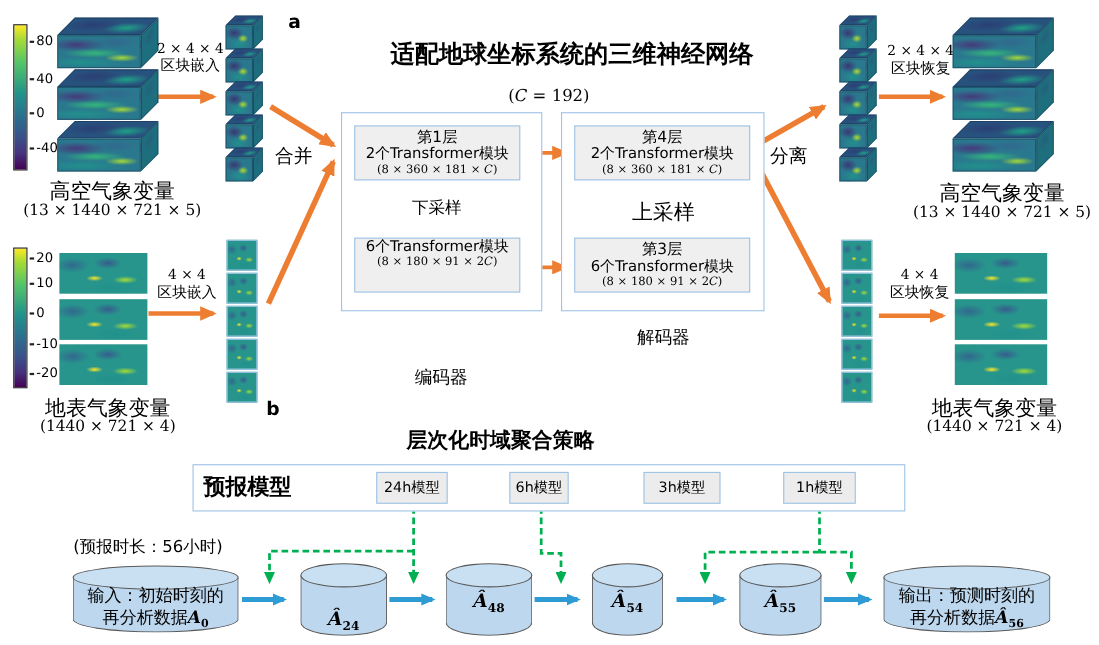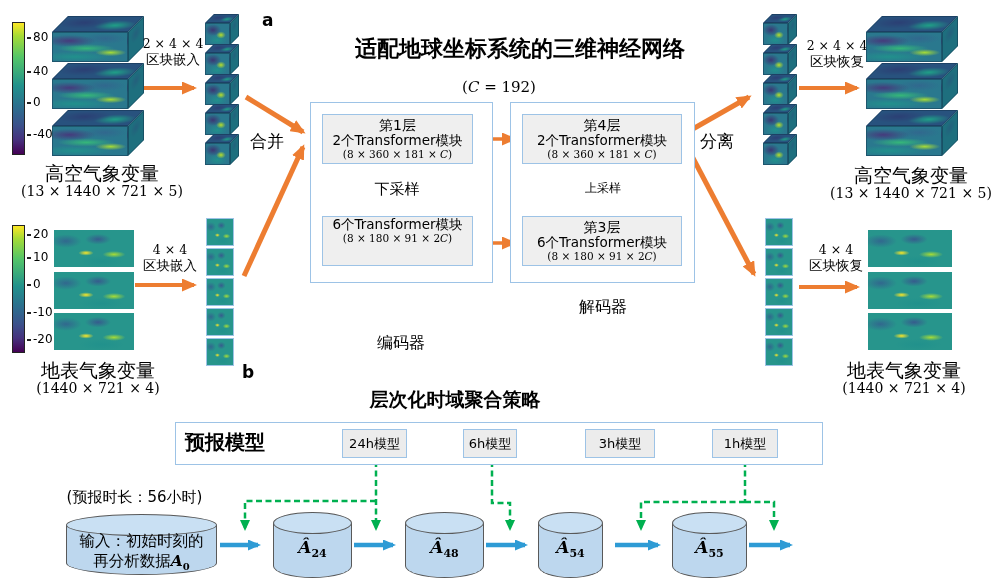--- a/index.html
+++ b/index.html
@@ -218,21 +218,21 @@
     <div class="layer-blocks">2个Transformer模块</div>
     <div class="layer-dims"><span>(8 × 360 × 181 × </span><span class="ital">C</span><span>)</span></div>
   </div>
   <div class="layer-box" style="left:522px;top:216px;width:160px;height:50px;">
     <div class="layer-name">第3层</div>
     <div class="layer-blocks">6个Transformer模块</div>
     <div class="layer-dims"><span>(8 × 180 × 91 × 2</span><span class="ital">C</span><span>)</span></div>
   </div>
 
   <div class="abs ctr" style="left:347px;top:180px;width:100px;font-size:15px;">下采样</div>
-  <div class="abs ctr" style="left:553px;top:180px;width:100px;font-size:12px;">上采样</div>
+  <div class="abs ctr" style="left:553px;top:180px;width:100px;font-size:19px;">上采样</div>
   <div class="abs ctr" style="left:351px;top:297px;width:100px;font-size:16px;margin-top:36px;">编码器</div>
   <div class="abs ctr" style="left:553px;top:297px;width:100px;font-size:16px;">解码器</div>
 
   <div>
     <div class="b3d" style="left:763px;top:14px;width:34px;height:31px;">
         <div class="f f-top" style="left:0;top:0;width:25px;height:9px;transform:skewX(-45deg);transform-origin:0 100%;"></div>
         <div class="f f-side" style="left:25px;top:9px;width:9px;height:22px;transform:skewY(-45deg);transform-origin:0 0;"></div>
         <div class="f cubef" style="left:0;top:9px;width:25px;height:22px;"></div>
       </div>
     <div class="b3d" style="left:763px;top:44px;width:34px;height:31px;">
@@ -343,32 +343,40 @@
     <div class="cyl-top"></div>
     <div class="cyl-text" style="top:18px;">
       <div>输入：初始时刻的</div>
       <div><span>再分析数据</span><span class="symA"><span>A</span><sub>0</sub></span></div>
     </div>
   </div>
 
   <div class="cyl" style="left:273px;top:512px;width:79px;height:66px;">
     <div class="cyl-body"></div>
     <div class="cyl-top"></div>
-    <div class="cyl-label" style="top:25px;"><span>Â</span><sub>24</sub></div>
+    <div class="cyl-label" style="top:41px;"><span>Â</span><sub>24</sub></div>
   </div>
   <div class="cyl" style="left:405px;top:512px;width:79px;height:66px;">
     <div class="cyl-body"></div>
     <div class="cyl-top"></div>
     <div class="cyl-label" style="top:25px;"><span>Â</span><sub>48</sub></div>
   </div>
   <div class="cyl" style="left:538px;top:512px;width:65px;height:66px;">
     <div class="cyl-body"></div>
     <div class="cyl-top"></div>
     <div class="cyl-label" style="top:25px;"><span>Â</span><sub>54</sub></div>
   </div>
   <div class="cyl" style="left:672px;top:512px;width:75px;height:66px;">
     <div class="cyl-body"></div>
     <div class="cyl-top"></div>
     <div class="cyl-label" style="top:25px;"><span>Â</span><sub>55</sub></div>
   </div>
 
+  <div class="cyl" style="left:803px;top:514px;width:152px;height:61px;">
+    <div class="cyl-body"></div>
+    <div class="cyl-top"></div>
+    <div class="cyl-text" style="top:18px;">
+      <div>输出：预测时刻的</div>
+      <div><span>再分析数据</span><span class="symA"><span>Â</span><sub>56</sub></span></div>
+    </div>
+  </div>
 
 </div>
 
 </body></html>

